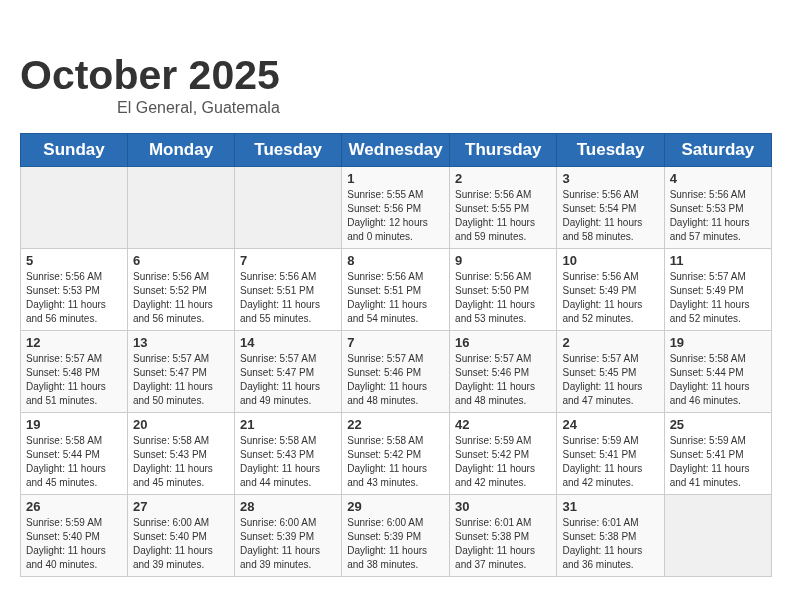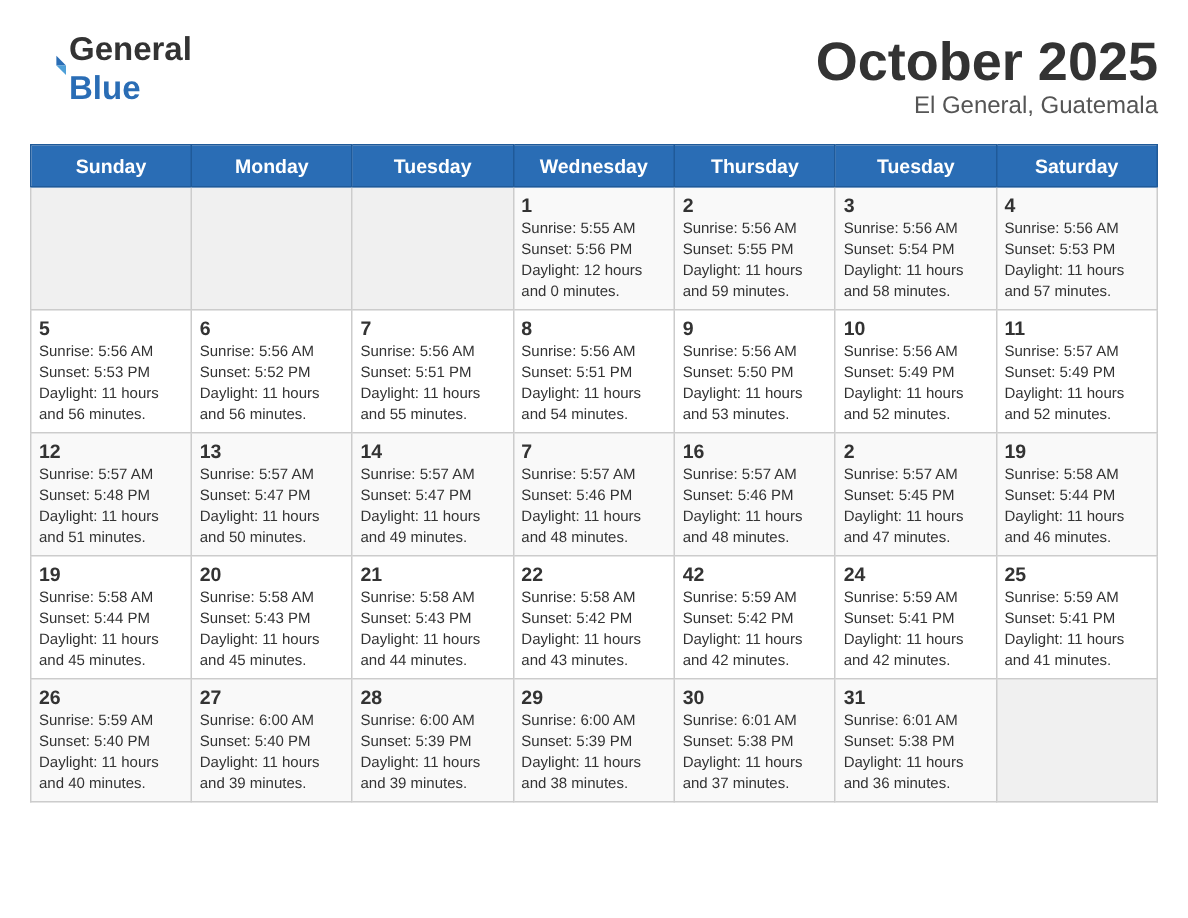--- a/index.html
+++ b/index.html
@@ -29,37 +29,38 @@
     .logo-blue { color: #2a6db5; }
     .logo-icon {
       width: 24px;
       height: 24px;
       margin-right: 2px;
     }
     .title-block {
       text-align: right;
     }
     .month-title {
-      font-size: 36px;
+      font-size: 41px;
       font-weight: bold;
       color: #333;
+      margin-top: 32px;
     }
     .location {
       font-size: 16px;
       color: #555;
     }
     .calendar {
       width: 100%;
       border-collapse: collapse;
       border: 1px solid #ccc;
     }
     .calendar th {
       background-color: #2a6db5;
       color: #fff;
-      font-size: 13px;
+      font-size: 17px;
       font-weight: bold;
       text-align: center;
       padding: 6px 4px;
       border: 1px solid #1f5a99;
     }
     .calendar td {
       vertical-align: top;
       width: 108px;
       min-height: 80px;
       padding: 4px 5px;
@@ -84,30 +85,20 @@
       font-size: 10px;
       color: #333;
       line-height: 1.4;
     }
     .empty { background: #f0f0f0 !important; }
   </style>
 </head>
 <body>
 
 <div class="header">
-  <div class="logo">
-    <svg class="logo-icon" viewBox="0 0 30 30">
-      <polygon points="22,4 30,12 22,12" fill="#2a6db5"></polygon>
-      <polygon points="22,12 30,12 30,20" fill="#4fa0d8"></polygon>
-    </svg>
-    <div class="logo-text">
-      <span class="logo-general">General</span><br>
-      <span class="logo-blue">Blue</span>
-    </div>
-  </div>
   <div class="title-block">
     <div class="month-title">October 2025</div>
     <div class="location">El General, Guatemala</div>
   </div>
 </div>
 
 <table class="calendar">
   <thead>
     <tr>
     <th>Sunday</th>

